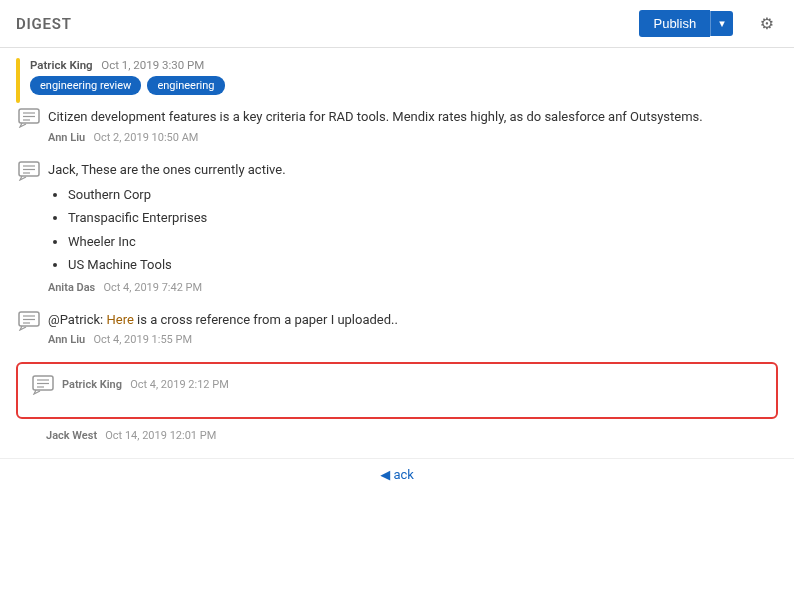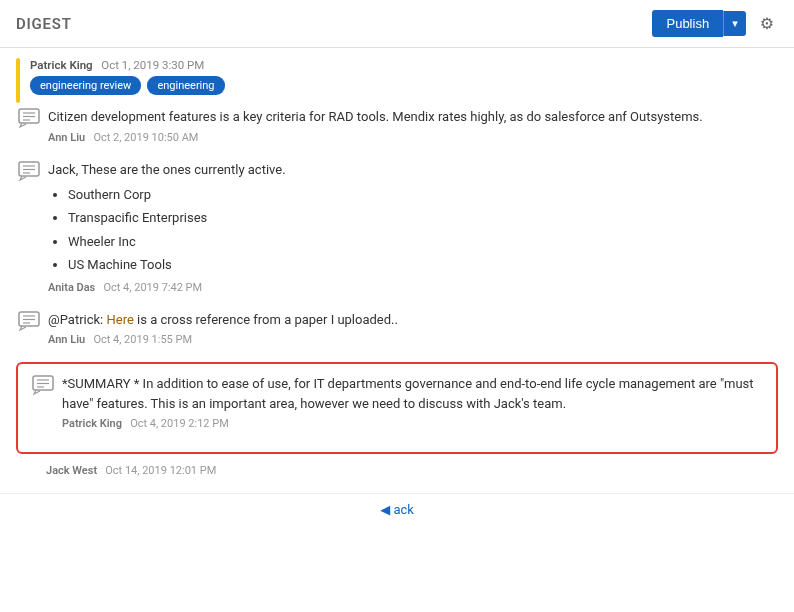--- a/index.html
+++ b/index.html
@@ -24,21 +24,21 @@
     }
     .header-title {
       font-size: 15px;
       font-weight: 600;
       color: #666;
       letter-spacing: 0.05em;
     }
     .header-right {
       display: flex;
       align-items: center;
-      gap: 10px;
+      gap: 23px;
     }
     .publish-btn-group {
       display: flex;
       align-items: center;
     }
     .publish-btn {
       background: #1565c0;
       color: #fff;
       border: none;
       padding: 6px 14px;
@@ -303,21 +303,20 @@
         <div class="msg-icon">
           <svg viewBox="0 0 22 20" fill="none" xmlns="http://www.w3.org/2000/svg">
             <rect x="1" y="1" width="20" height="14" rx="2" stroke="#999" stroke-width="1.5" fill="none"></rect>
             <line x1="5" y1="5" x2="17" y2="5" stroke="#999" stroke-width="1.2"></line>
             <line x1="5" y1="8.5" x2="17" y2="8.5" stroke="#999" stroke-width="1.2"></line>
             <line x1="5" y1="12" x2="12" y2="12" stroke="#999" stroke-width="1.2"></line>
             <polyline points="4,15 2,19 8,16" stroke="#999" stroke-width="1.2" fill="none"></polyline>
           </svg>
         </div>
         <div class="msg-body">
-          <div class="msg-text">*SUMMARY * In addition to ease of use, for IT departments governance and end-to-end life cycle management are "must have" features. This is an important area, however we need to discuss with Jack's team.</div>
           <div class="msg-meta">
             <span class="author-name">Patrick King</span>
             &nbsp;
             <span>Oct 4, 2019 2:12 PM</span>
           </div>
         </div>
       </div>
     </div>
 
   </div>

